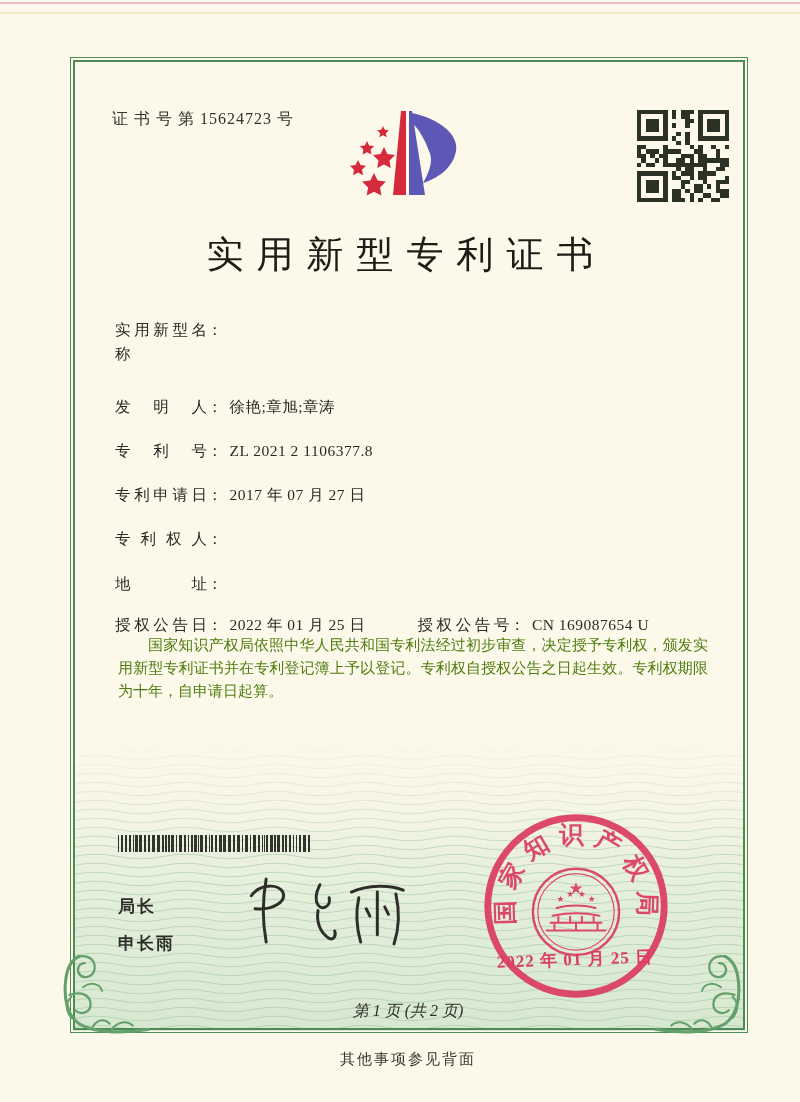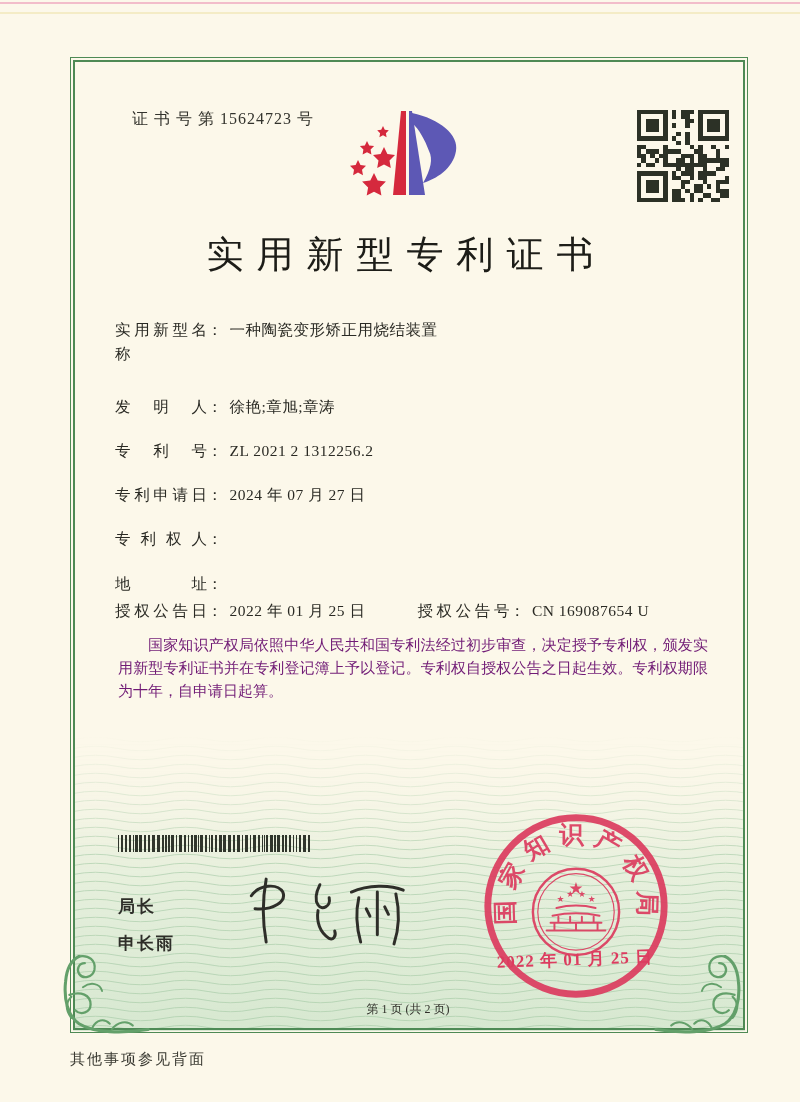--- a/index.html
+++ b/index.html
@@ -21,51 +21,51 @@
     background:linear-gradient(180deg,rgba(214,234,214,0) 0%,rgba(199,227,200,.45) 55%,rgba(189,221,191,.6) 100%);
     -webkit-mask-image:linear-gradient(to bottom,transparent,#000 40%);
     mask-image:linear-gradient(to bottom,transparent,#000 40%);
   }
   .wave-band svg{display:block;width:100%;height:100%;opacity:.55;}
   
   .flourish{width:96px;height:88px;z-index:3;}
   .flourish-left{left:56px;top:948px;}
   .flourish-right{left:652px;top:948px;transform:scaleX(-1);}
   
-  .cert-no{left:132px;top:109px;font-size:16px;letter-spacing:1px;color:#33332d;z-index:4;}
+  .cert-no{left:112px;top:109px;font-size:16px;letter-spacing:1px;color:#33332d;z-index:4;}
   .logo{left:335px;top:106px;width:130px;height:97px;z-index:4;}
   .qr{left:637px;top:110px;width:92px;height:92px;z-index:4;}
   .title{left:0;top:230px;width:800px;text-align:center;font-size:37px;letter-spacing:13px;text-indent:13px;
     color:#1d1d18;font-weight:500;z-index:4;}
   
   .fields{left:115px;top:318px;width:592px;font-size:15.5px;z-index:4;color:#2a2a24;}
   .frow{line-height:24px;margin-bottom:20px;display:flex;align-items:flex-start;}
   .frow.gap-lg{margin-bottom:29px;}
-  .frow.addr{margin-bottom:3px;line-height:25px;}
+  .frow.addr{margin-bottom:17px;line-height:25px;}
   .flabel{display:inline-block;width:92px;text-align:justify;text-align-last:justify;flex:none;}
   .fcolon{flex:none;}
   .fvalue{margin-left:7px;letter-spacing:.5px;}
   .fvalue.wrap{width:484px;}
   .pair2{display:flex;margin-left:52px;}
   
-  .paras{left:118px;top:634px;width:590px;font-size:15px;line-height:23.2px;text-align:justify;color:#701a75;z-index:4;}
+  .paras{left:118px;top:634px;width:590px;font-size:15px;line-height:23.2px;text-align:justify;color:#4d7c0f;z-index:4;}
   .paras p{margin:0;text-indent:2em;}
   
   .barcode{left:118px;top:835px;width:198px;height:17px;z-index:4;}
   .signer{left:118px;top:895px;font-family:"Liberation Sans","DejaVu Sans",sans-serif;
     font-size:17px;letter-spacing:2px;color:#2e2e29;z-index:4;}
   .signer div{margin-bottom:14px;font-weight:bold;}
   .signature{left:235px;top:868px;width:205px;height:88px;z-index:4;}
   
   .seal{left:478px;top:808px;width:196px;height:196px;opacity:.92;z-index:5;}
   .seal-date{left:480px;top:948px;width:190px;text-align:center;font-size:17px;font-weight:bold;
     color:#dc3c5f;letter-spacing:1px;transform:rotate(-2deg);z-index:6;}
   
-  .page-info{left:70px;top:1001px;width:676px;text-align:center;font-size:12px;color:#2f2f29;z-index:4;}
-  .back-note{left:70px;top:1050px;width:676px;font-size:15px;color:#3a3a32;letter-spacing:2px;z-index:4;}
+  .page-info{left:70px;top:1001px;width:676px;text-align:center;font-size:16px;color:#2f2f29;z-index:4;font-style:italic;}
+  .back-note{left:70px;top:1050px;width:676px;text-align:center;font-size:15px;color:#3a3a32;letter-spacing:2px;z-index:4;}
 </style>
 </head>
 <body>
 
 <div class="abs scan-pink"></div>
 <div class="abs scan-yellow"></div>
 
 <div class="abs wave-band">
   <svg>
     <defs>
@@ -349,36 +349,35 @@
     <rect x="17" y="20" width="1" height="1"></rect>
     <rect x="18" y="20" width="1" height="1"></rect>
   </svg>
 
 <div class="abs title">实用新型专利证书</div>
 
 <div class="abs fields">
   <div class="frow gap-lg">
     <span class="flabel">实用新型名称</span>
       <span class="fcolon">：</span>
-    <span class="fvalue">一种陶瓷变形矫正用烧结装置</span>
   </div>
   <div class="frow">
     <span class="flabel">发明人</span>
       <span class="fcolon">：</span>
     <span class="fvalue">徐艳;章旭;章涛</span>
   </div>
   <div class="frow">
     <span class="flabel">专利号</span>
       <span class="fcolon">：</span>
-    <span class="fvalue">ZL 2021 2 1312256.2</span>
+    <span class="fvalue">ZL 2021 2 1106377.8</span>
   </div>
   <div class="frow">
     <span class="flabel">专利申请日</span>
       <span class="fcolon">：</span>
-    <span class="fvalue">2024 年 07 月 27 日</span>
+    <span class="fvalue">2017 年 07 月 27 日</span>
   </div>
   <div class="frow">
     <span class="flabel">专利权人</span>
       <span class="fcolon">：</span>
   </div>
   <div class="frow addr">
     <span class="flabel">地址</span>
       <span class="fcolon">：</span>
   </div>
   <div class="frow">

